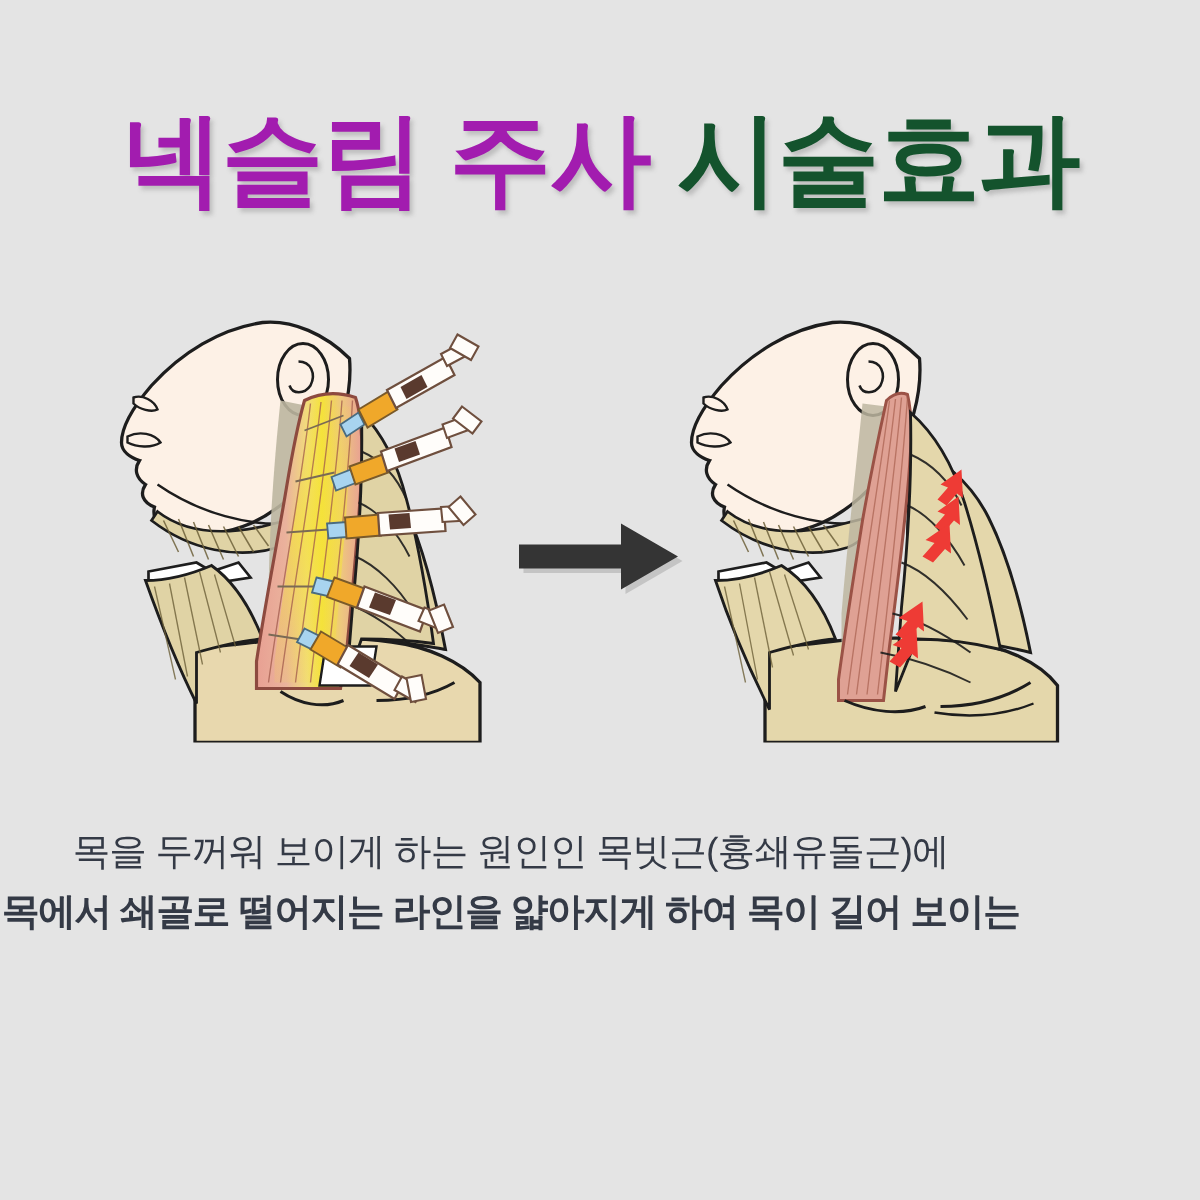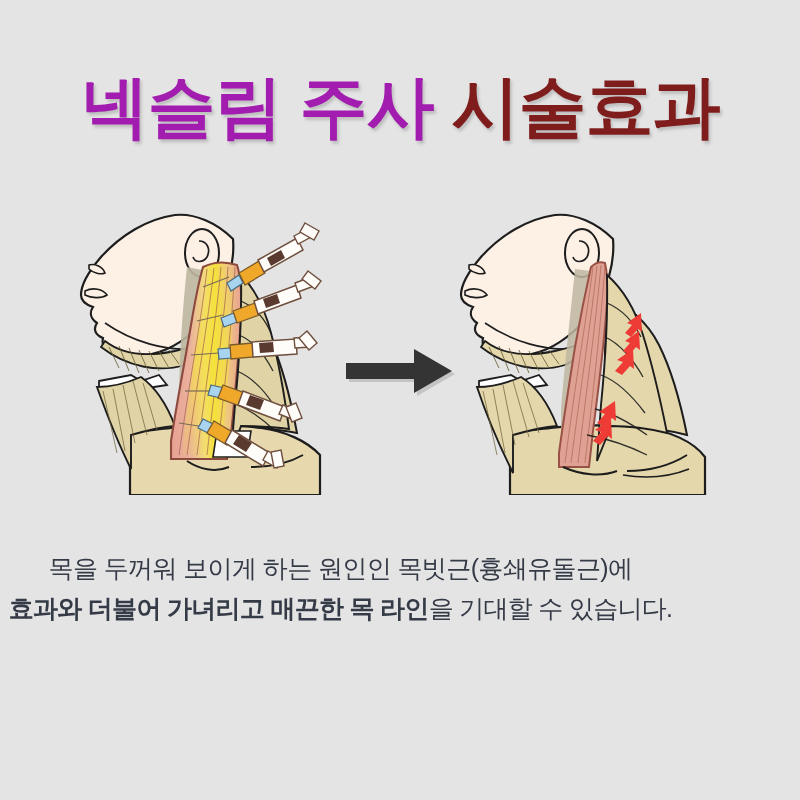--- a/index.html
+++ b/index.html
@@ -27,21 +27,21 @@
     line-height: 1;
   }
   .title-text {
     font-size: 68px;
     font-weight: bold;
     letter-spacing: -1px;
     white-space: nowrap;
     text-shadow: 2px 3px 3px rgba(120,120,120,0.35);
   }
   .title-purple { color: #a21caf; }
-  .title-dark   { color: #7f1d1d; }
+  .title-dark   { color: #14532d; }
 
   
   .illus-area {
     position: absolute;
     top: 205px;
     left: 0;
     width: 800px;
     height: 290px;
   }
   .illus {
@@ -348,17 +348,15 @@
       </g>
     </svg>
   </div>
 </div>
 
 <div class="caption">
 
   <div class="cap-line cap-l1">목을 두꺼워 보이게 하는 원인인 목빗근(흉쇄유돌근)에</div>
 
 
-
-  <div class="cap-line cap-l4">
-    <span class="cap-bold">효과와 더불어 가녀리고 매끈한 목 라인</span><span class="cap-light">을 기대할 수 있습니다.</span>
-  </div>
+  <div class="cap-line cap-l3">목에서 쇄골로 떨어지는 라인을 얇아지게 하여 목이 길어 보이는</div>
+
 </div>
 
 </body></html>

